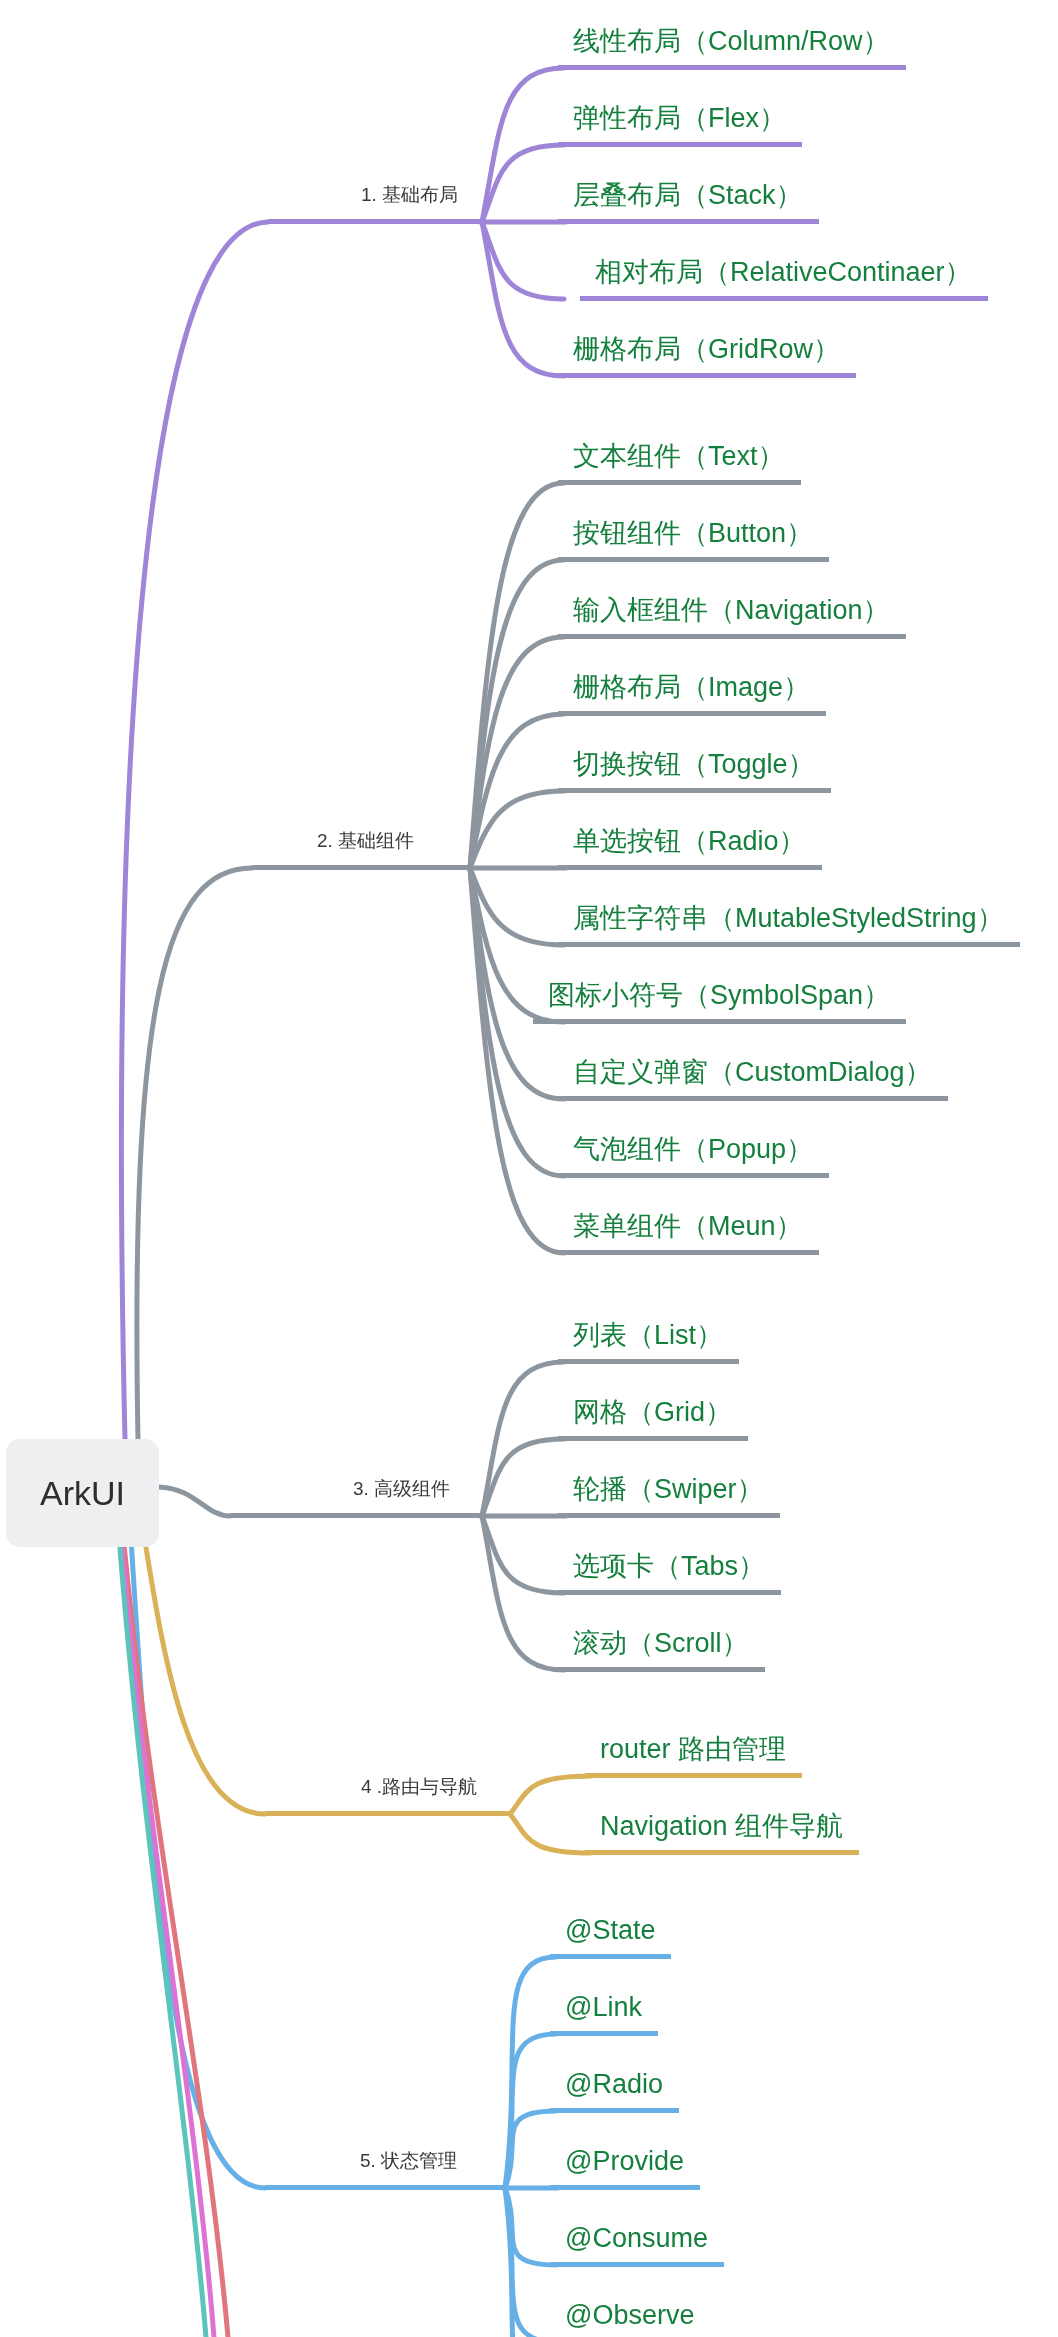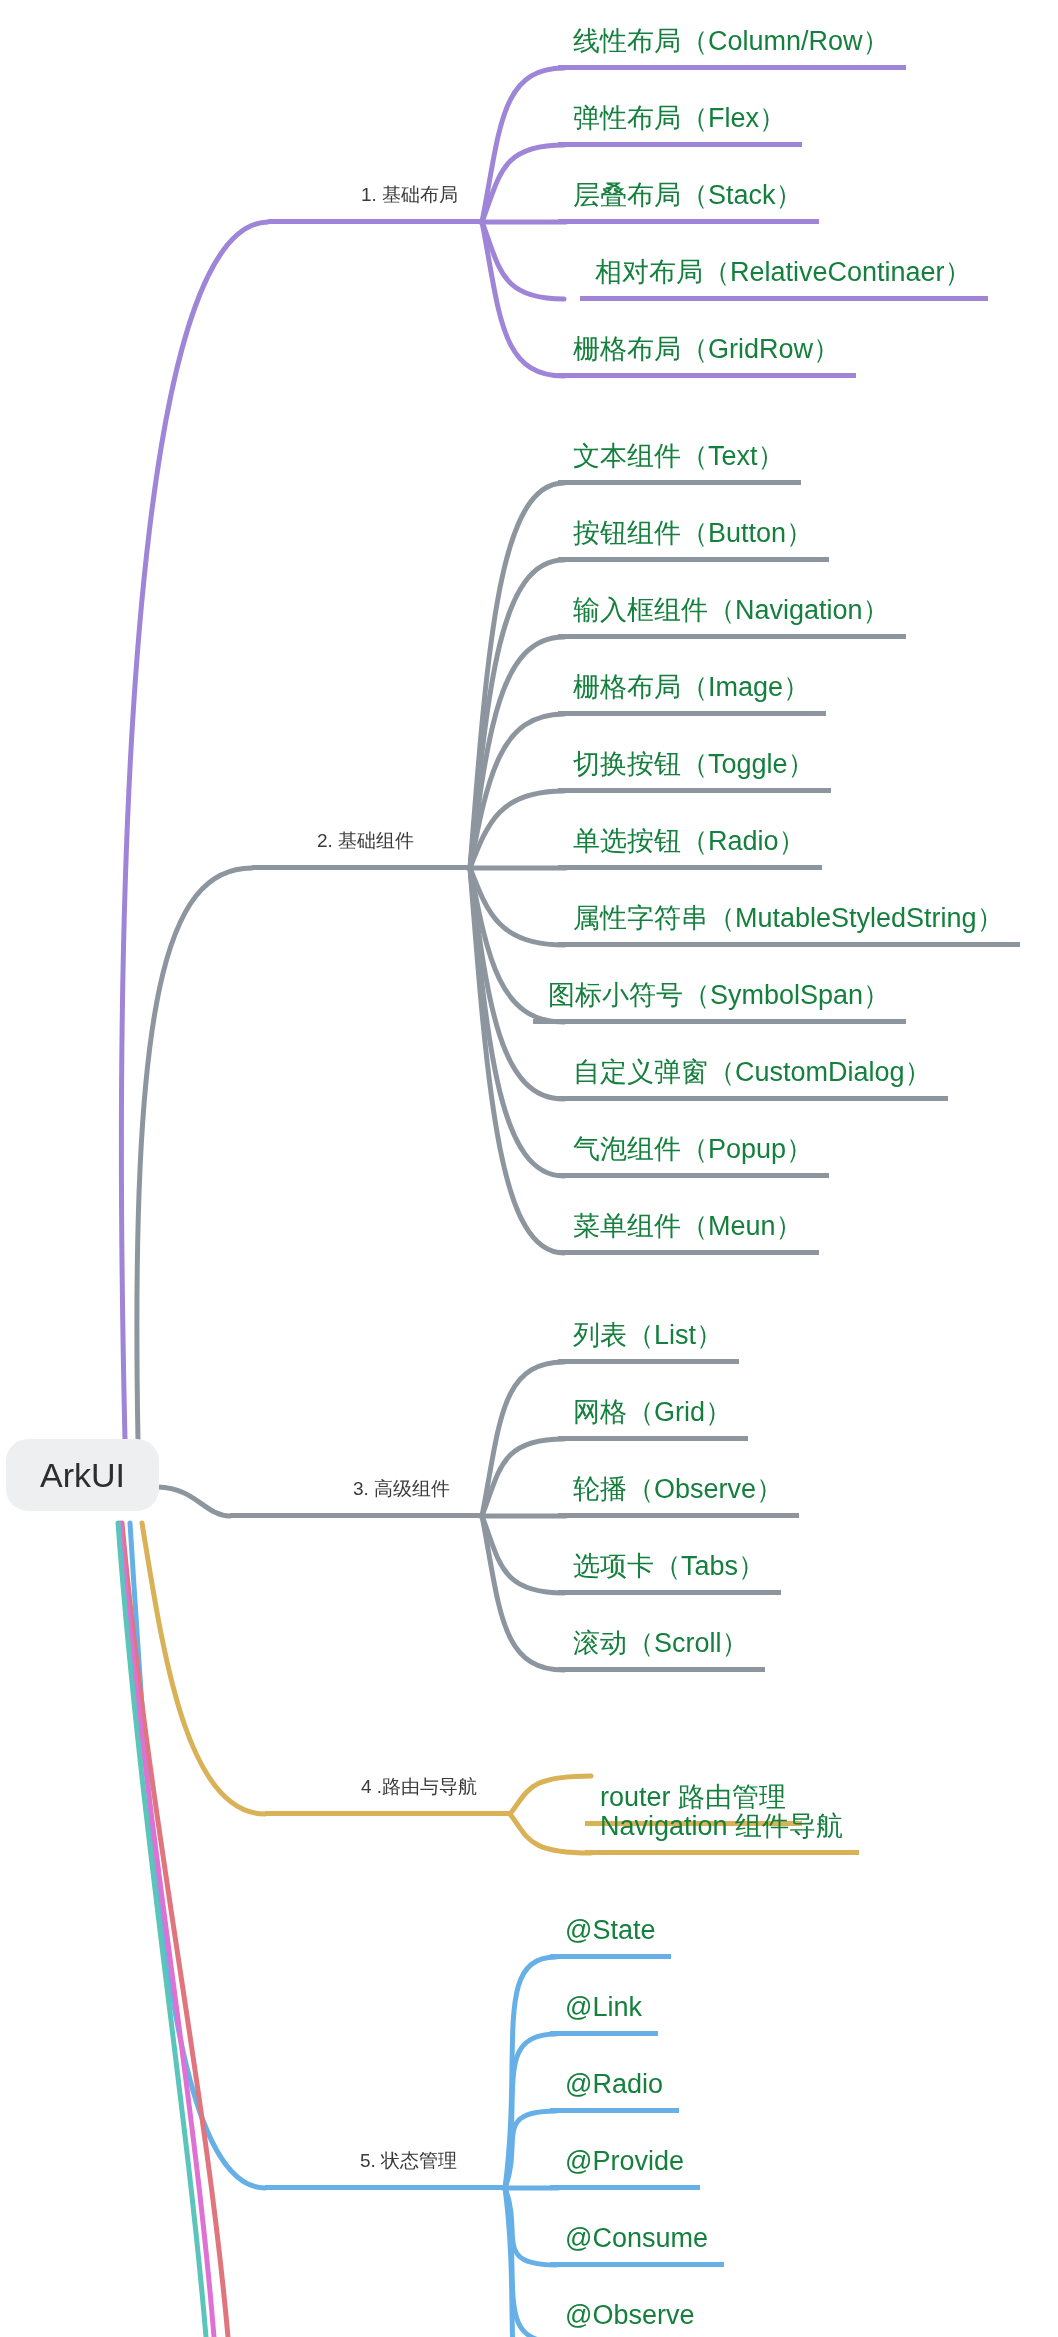--- a/index.html
+++ b/index.html
@@ -27,23 +27,23 @@
     font-size:19px;
     line-height:34px;
     color:#3a3a3a;
     text-align:right;
     padding-bottom:7px;
     border-bottom:5px solid #000;
   }
   .root-node {
     position:absolute;
     left:6px; top:1439px;
-    width:153px; height:72px;
+    width:153px; height:108px;
     background:#edeff1;
-    border-radius:22px;
+    border-radius:14px;
     display:flex; align-items:center; justify-content:center;
     font-size:34px;
     color:#2e2e2e;
   }
 </style>
 </head>
 <body>
 
 <div class="canvas">
   <svg id="wires" width="1058" height="2337" viewBox="0 0 1058 2337">
@@ -102,25 +102,25 @@
       <div class="topic" style="left: 558px; top: 747px; border-bottom-color: rgb(141, 150, 158);"><span>切换按钮（Toggle）</span></div>
       <div class="topic" style="left: 558px; top: 824px; border-bottom-color: rgb(141, 150, 158);"><span>单选按钮（Radio）</span></div>
       <div class="topic" style="left: 558px; top: 901px; border-bottom-color: rgb(141, 150, 158);"><span>属性字符串（MutableStyledString）</span></div>
       <div class="topic" style="left: 533px; top: 978px; border-bottom-color: rgb(141, 150, 158);"><span>图标小符号（SymbolSpan）</span></div>
       <div class="topic" style="left: 558px; top: 1055px; border-bottom-color: rgb(141, 150, 158);"><span>自定义弹窗（CustomDialog）</span></div>
       <div class="topic" style="left: 558px; top: 1132px; border-bottom-color: rgb(141, 150, 158);"><span>气泡组件（Popup）</span></div>
       <div class="topic" style="left: 558px; top: 1209px; border-bottom-color: rgb(141, 150, 158);"><span>菜单组件（Meun）</span></div>
       <div class="branch-label" style="left: 230px; top: 1472px; width: 252px; padding-right: 32px; border-bottom-color: rgb(141, 150, 158);"><span>3. 高级组件</span></div>
       <div class="topic" style="left: 558px; top: 1318px; border-bottom-color: rgb(141, 150, 158);"><span>列表（List）</span></div>
       <div class="topic" style="left: 558px; top: 1395px; border-bottom-color: rgb(141, 150, 158);"><span>网格（Grid）</span></div>
-      <div class="topic" style="left: 558px; top: 1472px; border-bottom-color: rgb(141, 150, 158);"><span>轮播（Observe）</span></div>
+      <div class="topic" style="left: 558px; top: 1472px; border-bottom-color: rgb(141, 150, 158);"><span>轮播（Swiper）</span></div>
       <div class="topic" style="left: 558px; top: 1549px; border-bottom-color: rgb(141, 150, 158);"><span>选项卡（Tabs）</span></div>
       <div class="topic" style="left: 558px; top: 1626px; border-bottom-color: rgb(141, 150, 158);"><span>滚动（Scroll）</span></div>
       <div class="branch-label" style="left: 265px; top: 1770px; width: 245px; padding-right: 33px; border-bottom-color: rgb(217, 177, 86);"><span>4 .路由与导航</span></div>
-      <div class="topic" style="left: 585px; top: 1732px; border-bottom-color: rgb(217, 177, 86); margin-top: 48px;"><span>router 路由管理</span></div>
+      <div class="topic" style="left: 585px; top: 1732px; border-bottom-color: rgb(217, 177, 86);"><span>router 路由管理</span></div>
       <div class="topic" style="left: 585px; top: 1809px; border-bottom-color: rgb(217, 177, 86);"><span>Navigation 组件导航</span></div>
       <div class="branch-label" style="left: 265px; top: 2144px; width: 240px; padding-right: 48px; border-bottom-color: rgb(102, 176, 231);"><span>5. 状态管理</span></div>
       <div class="topic" style="left: 550px; top: 1913px; border-bottom-color: rgb(102, 176, 231);"><span>@State</span></div>
       <div class="topic" style="left: 550px; top: 1990px; border-bottom-color: rgb(102, 176, 231);"><span>@Link</span></div>
       <div class="topic" style="left: 550px; top: 2067px; border-bottom-color: rgb(102, 176, 231);"><span>@Radio</span></div>
       <div class="topic" style="left: 550px; top: 2144px; border-bottom-color: rgb(102, 176, 231);"><span>@Provide</span></div>
       <div class="topic" style="left: 550px; top: 2221px; border-bottom-color: rgb(102, 176, 231);"><span>@Consume</span></div>
       <div class="topic" style="left: 550px; top: 2298px; border-bottom-color: rgb(102, 176, 231);"><span>@Observe</span></div>
     </div>
 

